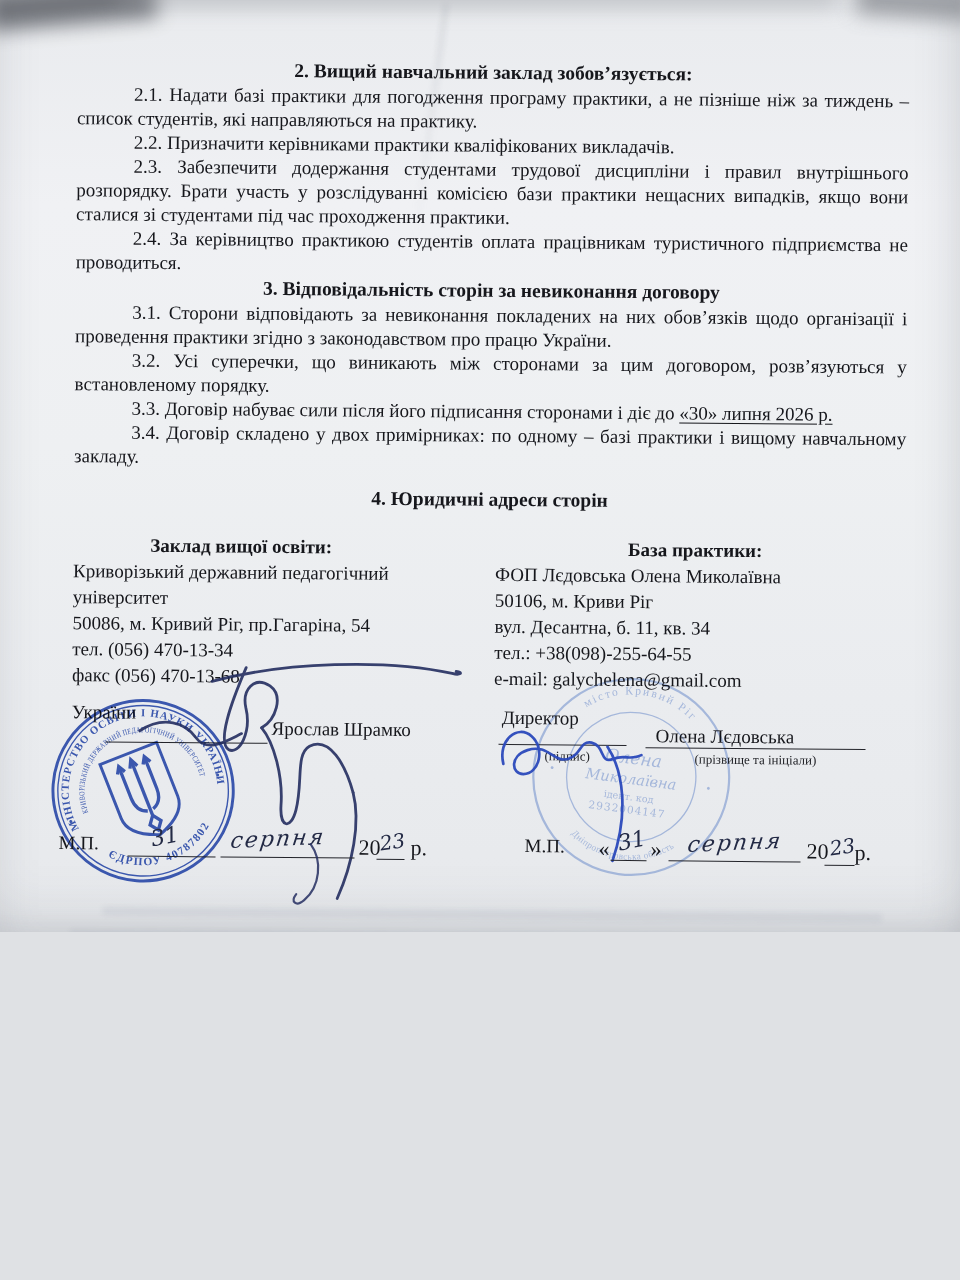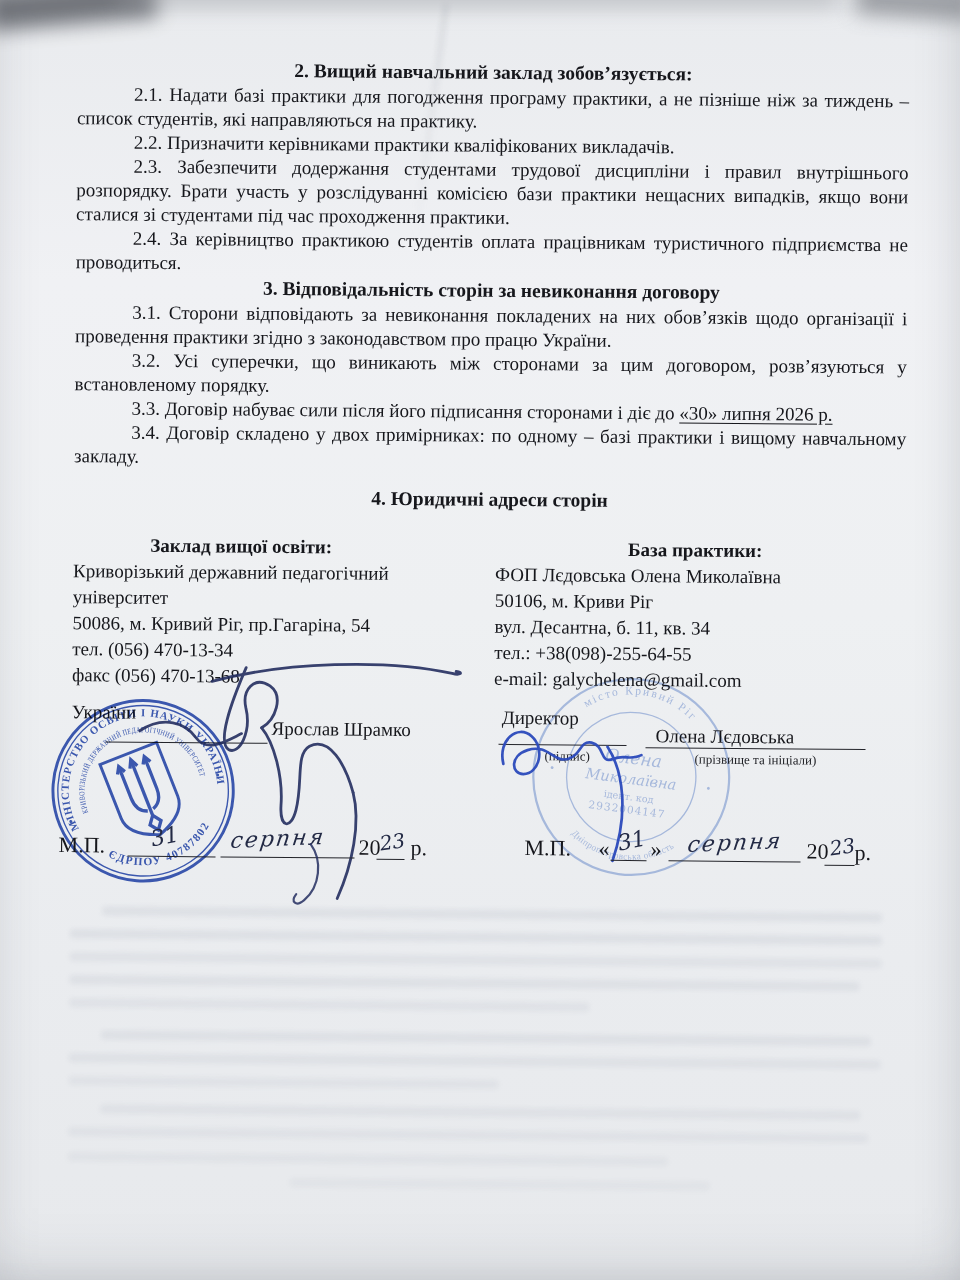--- a/index.html
+++ b/index.html
@@ -1,17 +1,17 @@
 <!DOCTYPE html>
 <html lang="uk"><head>
 <meta charset="utf-8">
 <style>
   html,body{margin:0;padding:0;background:#dfe1e4;}
   .page{
-    position:relative;width:960px;height:1280px;overflow:hidden;
+    position:relative;width:960px;height:932px;overflow:hidden;
     background:linear-gradient(180deg,#e9ebee 0%,#f0f1f4 22%,#eef0f2 48%,#eaecef 75%,#e7e9ec 100%);
     font-family:"Liberation Serif","DejaVu Serif",serif;
     color:#16171c;
     box-shadow:inset 0 -34px 70px -46px rgba(90,95,105,.38), inset -28px 0 60px -46px rgba(90,95,105,.30), inset 26px 0 60px -50px rgba(120,125,135,.25);
   }
   .tilt{position:absolute;left:0;top:0;width:960px;height:1280px;transform:rotate(.5deg);transform-origin:60px 0;}
   
   .corner{position:absolute;pointer-events:none;}
   .corner-tl{left:-14px;top:-16px;width:170px;height:40px;background:#5c5f66;filter:blur(10px);transform:rotate(-5deg);opacity:.85;}
   .corner-tr{right:-16px;top:-16px;width:120px;height:34px;background:#8a8d93;filter:blur(10px);transform:rotate(4deg);opacity:.8;}
@@ -34,21 +34,21 @@
   
   .abs{position:absolute;}
   .role{font-size:19px;}
   .sig-name{font-size:19px;white-space:nowrap;}
   .rule{border-bottom:1.6px solid #23242a;height:0;}
   .cap{font-size:13px;color:#1c1d22;}
   .hand{font-family:"DejaVu Serif",serif;font-style:italic;color:#232a45;}
   .hand-day{font-size:22px;transform:rotate(-12deg);display:inline-block;}
   .hand-month{font-size:22px;letter-spacing:2px;transform:rotate(-3deg) skewX(-10deg);display:inline-block;}
   .hand-yr{font-size:20px;transform:rotate(-8deg);display:inline-block;}
-  .mp{font-size:22px;}
+  .mp{font-size:19px;}
   .printed{font-size:22px;}
   
   .stamp{position:absolute;pointer-events:none;}
   .stamp-univ{mix-blend-mode:multiply;opacity:.92;}
   .stamp-fop{mix-blend-mode:multiply;opacity:.62;}
   
   .sig-svg{position:absolute;pointer-events:none;}
   
   .ghost{position:absolute;background:#8b93a6;opacity:.13;filter:blur(2.5px);height:9px;border-radius:4px;}
 </style>

